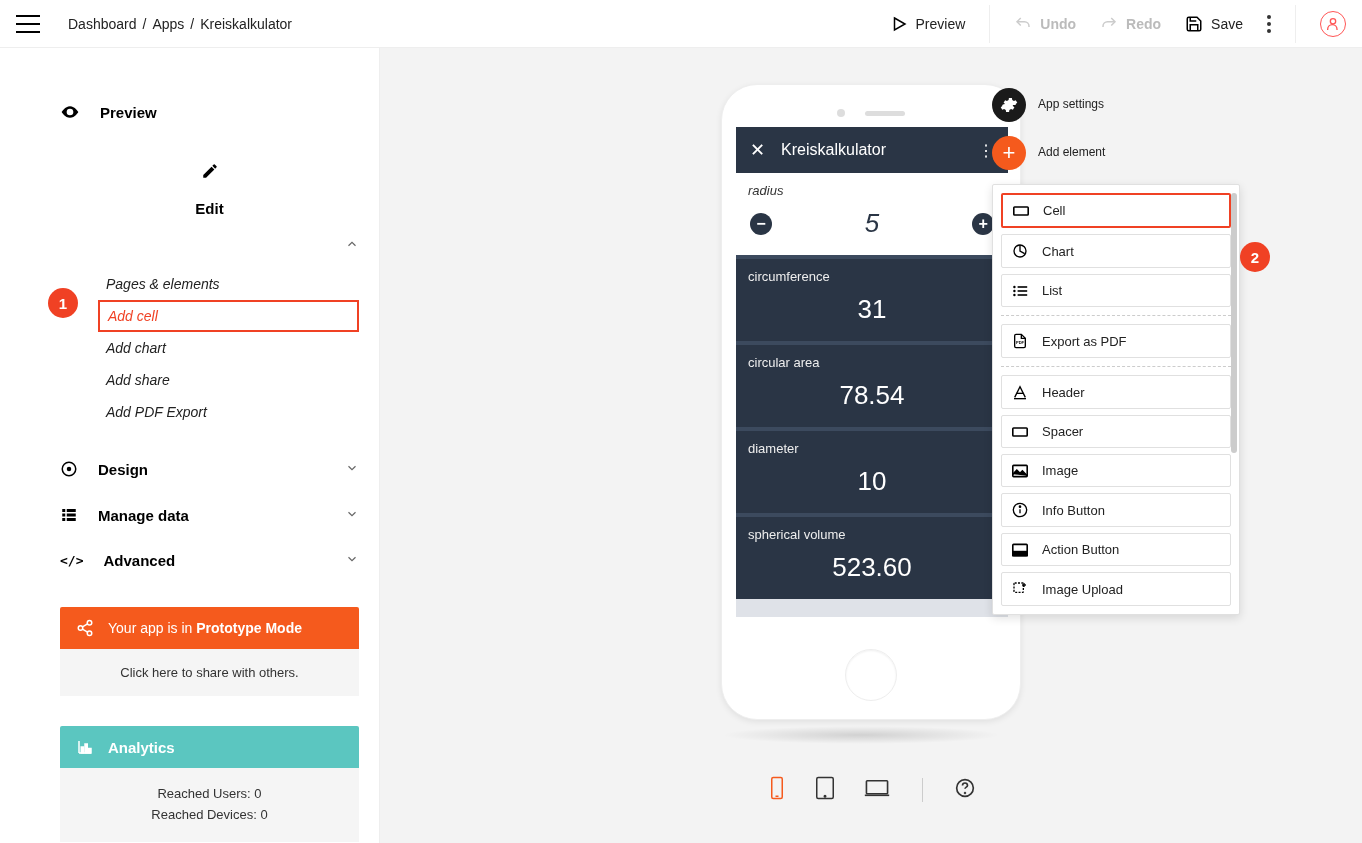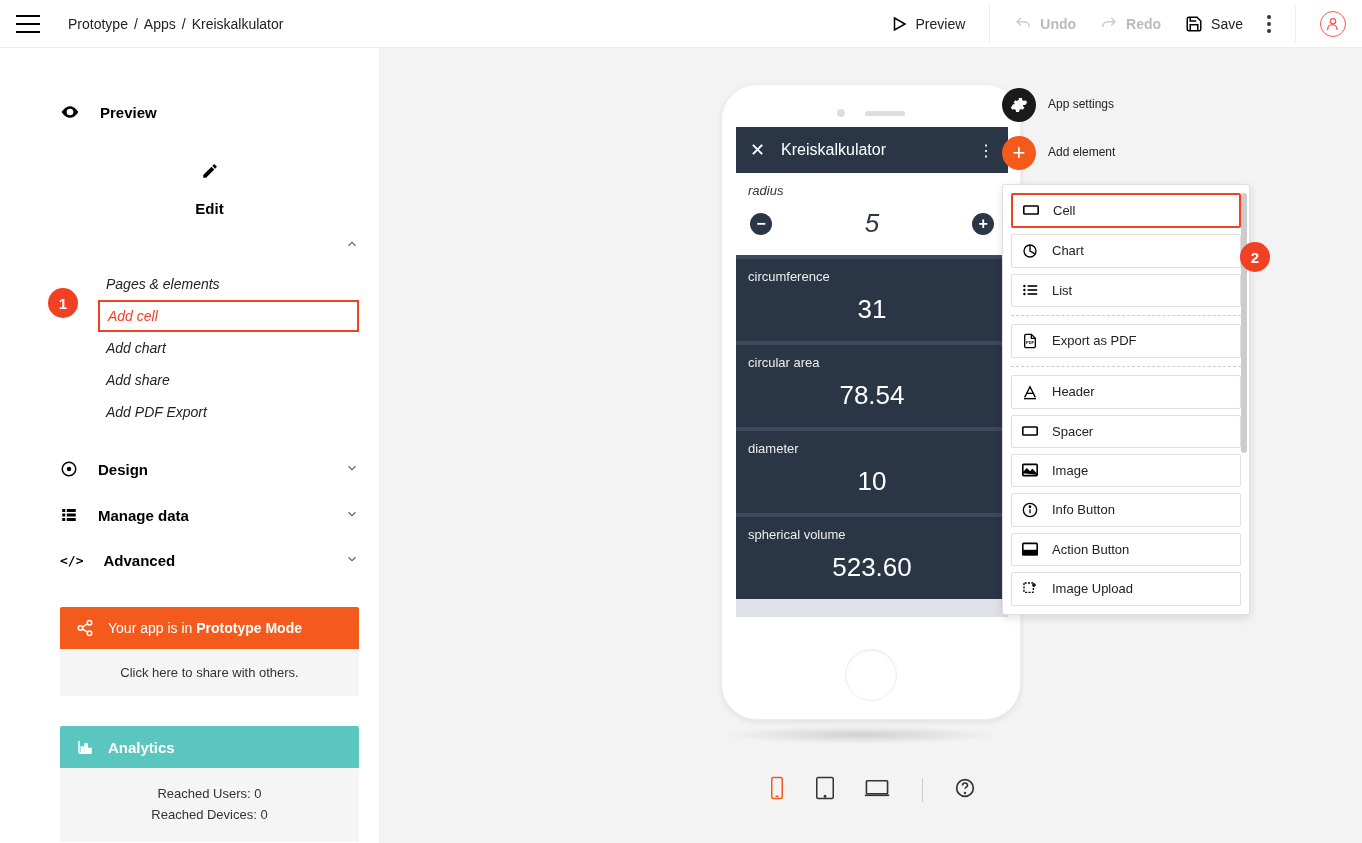--- a/index.html
+++ b/index.html
@@ -61,47 +61,47 @@
 .round-btn { width: 22px; height: 22px; border-radius: 50%; background: #2a3545; color: #fff; display: flex; align-items: center; justify-content: center; cursor: pointer; font-size: 16px; font-weight: bold; }
 .phone-home { width: 52px; height: 52px; border-radius: 50%; border: 1px solid #eee; position: absolute; bottom: 18px; left: 50%; transform: translateX(-50%); box-shadow: inset 0 1px 2px rgba(0,0,0,0.06); }
 .phone-shadow { width: 280px; height: 18px; background: radial-gradient(ellipse, rgba(0,0,0,0.14), transparent 70%); margin-top: 6px; }
 
 .device-switch { display: flex; gap: 28px; align-items: center; margin-top: 32px; }
 .device-switch .dev { cursor: pointer; color: #333; }
 .device-switch .dev.active { color: #f55a1d; }
 .device-switch .sep { width: 1px; height: 24px; background: #ccc; margin: 0 4px; }
 
 
-.rpanel { position: absolute; right: 112px; top: 40px; width: 248px; }
+.rpanel { position: absolute; right: 122px; top: 40px; width: 248px; }
 .rp-row { display: flex; align-items: center; gap: 12px; margin-bottom: 14px; }
 .rp-circle { width: 34px; height: 34px; border-radius: 50%; display: flex; align-items: center; justify-content: center; cursor: pointer; }
 .rp-circle.dark { background: #1a1a1a; color: #fff; }
 .rp-circle.orange { background: #f55a1d; color: #fff; }
 .rp-label { font-size: 12px; color: #222; line-height: 1.3; }
 .elements { background: #fff; border: 1px solid #e0e0e0; border-radius: 2px; box-shadow: 0 3px 10px rgba(0,0,0,0.12); padding: 8px; position: relative; }
-.el-item { display: flex; align-items: flex-start; gap: 14px; padding: 8px 10px; border: 1px solid #e0e0e0; border-radius: 2px; font-size: 13px; color: #222; cursor: pointer; margin-bottom: 6px; background: #fff; }
+.el-item { display: flex; align-items: flex-end; gap: 14px; padding: 8px 10px; border: 1px solid #e0e0e0; border-radius: 2px; font-size: 13px; color: #222; cursor: pointer; margin-bottom: 6px; background: #fff; }
 .el-item.highlighted { border: 2.5px solid #f04124; }
 .el-sep { border-top: 1px dashed #ccc; margin: 8px 0; }
 .elements-scroll { position: absolute; right: 2px; top: 8px; bottom: 8px; width: 6px; }
 .elements-scroll-thumb { position: absolute; right: 0; top: 0; width: 6px; height: 260px; background: #ccc; border-radius: 3px; }
 .cb2 { position: absolute; right: 92px; top: 194px; }
 
 .icon { display: inline-flex; }
 </style>
 </head>
 <body>
 
 <div class="header">
   <div class="hamburger">
       <span></span>
       <span></span>
       <span></span>
     </div>
   <div class="breadcrumb">
-    <a>Prototype</a>
+    <a>Dashboard</a>
     <span>/</span>
     <a>Apps</a>
     <span>/</span>
     <a>Kreiskalkulator</a>
   </div>
   <div class="header-right">
     <div class="hbtn">
       <span class="icon">
           <svg width="18" height="18" viewBox="0 0 24 24" fill="none" stroke="#000" stroke-width="2">
             <polygon points="6 4 20 12 6 20 6 4"></polygon>

